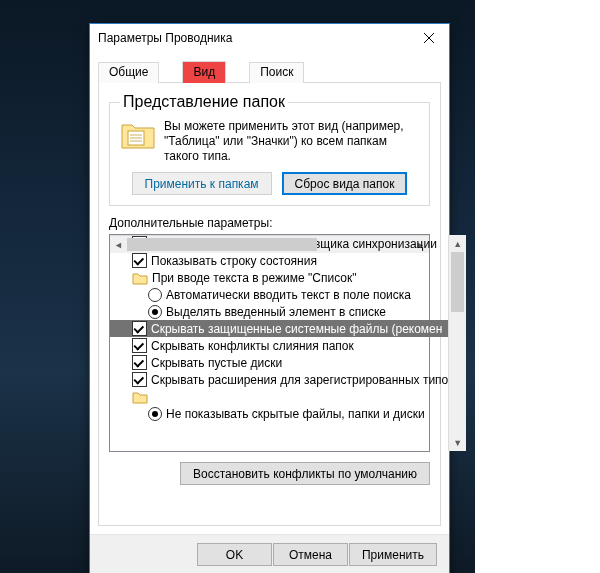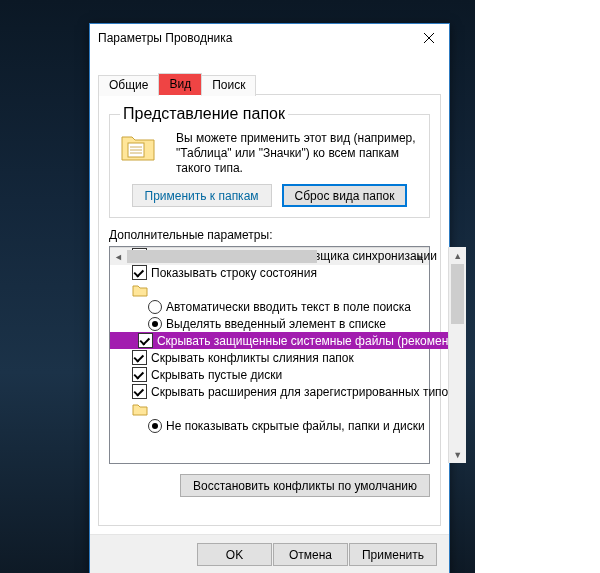--- a/index.html
+++ b/index.html
@@ -11,31 +11,31 @@
       radial-gradient(ellipse 700px 200px at 50% 120%,#b9bfc6 0,#858e99 35%,transparent 55%),
       linear-gradient(#0b1825 0%,#13263a 35%,#1b3248 65%,#0e1a26 100%);
   }
   .dialog{position:absolute;left:89px;top:23px;width:359px;height:550px;
     background:#fff;border:1px solid #2e7bc1;box-shadow:0 2px 10px rgba(0,0,0,.5);
     display:flex;flex-direction:column;}
   .titlebar{height:28px;display:flex;align-items:center;padding:0 0 0 8px;}
   .titlebar .t{flex:1;font-size:12px;}
   .titlebar .x{width:40px;height:28px;display:flex;align-items:center;justify-content:center;}
   .titlebar .x svg{width:10px;height:10px;}
-  .tabs{display:flex;align-items:center;margin:20px 8px 0 8px;height:22px;
-    border-bottom:1px solid #d9d9d9;}
+  .tabs{display:flex;align-items:flex-start;margin:8px 8px 0 8px;height:22px;
+    border-bottom:1px solid #d9d9d9;gap:24px;}
   .tab{padding:3px 10px 4px;border:1px solid #d9d9d9;border-bottom:none;
     background:#ef4444;margin-right:-1px;font-size:12px;position:relative;top:1px;}
   .tab.inactive{background:#fafafa;top:2px;padding-top:2px;}
   .tab.active{border-bottom:1px solid #fff;z-index:1;}
   .tabpanel{flex:1;border:1px solid #d9d9d9;border-top:none;margin:0 8px 8px;
     padding:10px 10px 0;}
   fieldset{border:1px solid #d9d9d9;margin:0 0 10px;padding:8px 10px 10px;}
   legend{font-size:16px;padding:0 3px;}
-  .fvrow{display:flex;gap:20px;}
+  .fvrow{display:flex;gap:8px;}
   .folder-ico{width:36px;height:32px;flex:none;}
   .fvtext{font-size:12px;line-height:1.25;}
   .fvbtns{display:flex;gap:10px;margin-top:8px;justify-content:center;}
   button{font-family:inherit;font-size:12px;background:#e1e1e1;
     border:1px solid #adadad;padding:3px 12px;min-height:23px;}
   button:disabled{color:#0369a1;background:#efefef;border-color:#d0d0d0;}
   button.focus{border:1px solid #0078d7;outline:1px solid #0078d7;outline-offset:-2px;}
   .lbl{font-size:12px;margin:2px 0 4px;}
   .tree-wrap{border:1px solid #828790;height:216px;position:relative;
     display:flex;flex-direction:column;}
@@ -59,21 +59,21 @@
   .row .ind2{width:32px;flex:none;}
   .chk{width:13px;height:13px;flex:none;margin-right:4px;border:1px solid #333;
     display:inline-flex;align-items:center;justify-content:center;background:#fff;}
   .chk.on::after{content:"";width:7px;height:4px;border:2px solid #000;
     border-top:none;border-right:none;transform:rotate(-45deg) translate(0,-1px);}
   .radio{width:12px;height:12px;flex:none;margin-right:4px;border:1px solid #333;
     border-radius:50%;display:inline-flex;align-items:center;justify-content:center;
     background:#fff;}
   .radio.on::after{content:"";width:6px;height:6px;border-radius:50%;background:#000;}
   .fico{width:16px;height:14px;flex:none;margin-right:4px;}
-  .row.sel{background:#a21caf;color:#fff;justify-content:flex-end;}
+  .row.sel{background:#737373;color:#fff;}
   .row .txt{overflow:hidden;}
   .restore{display:flex;justify-content:flex-end;margin-top:10px;}
   .dlg-btns{display:flex;gap:1px;justify-content:flex-end;
     padding:8px 12px;border-top:1px solid #e5e5e5;background:#f0f0f0;}
   .dlg-btns button{min-width:75px;}
 </style>
 </head>
 <body>
 
 <div class="desktop">
@@ -126,20 +126,21 @@
               <div class="row">
                 <span class="ind1"></span>
                 <span class="chk on"></span>
                 <span class="txt">Показывать строку состояния</span>
               </div>
               <div class="row">
                 <span class="ind1"></span>
                 <svg class="fico" viewBox="0 0 16 14">
                   <path d="M1 3h5l2 2h7v8H1z" fill="#ffe69a" stroke="#caa33a"></path>
                 </svg>
+                <span class="txt">При вводе текста в режиме "Список"</span>
               </div>
               <div class="row">
                 <span class="ind2"></span>
                 <span class="radio"></span>
                 <span class="txt">Автоматически вводить текст в поле поиска</span>
               </div>
               <div class="row">
                 <span class="ind2"></span>
                 <span class="radio on"></span>
                 <span class="txt">Выделять введенный элемент в списке</span>

